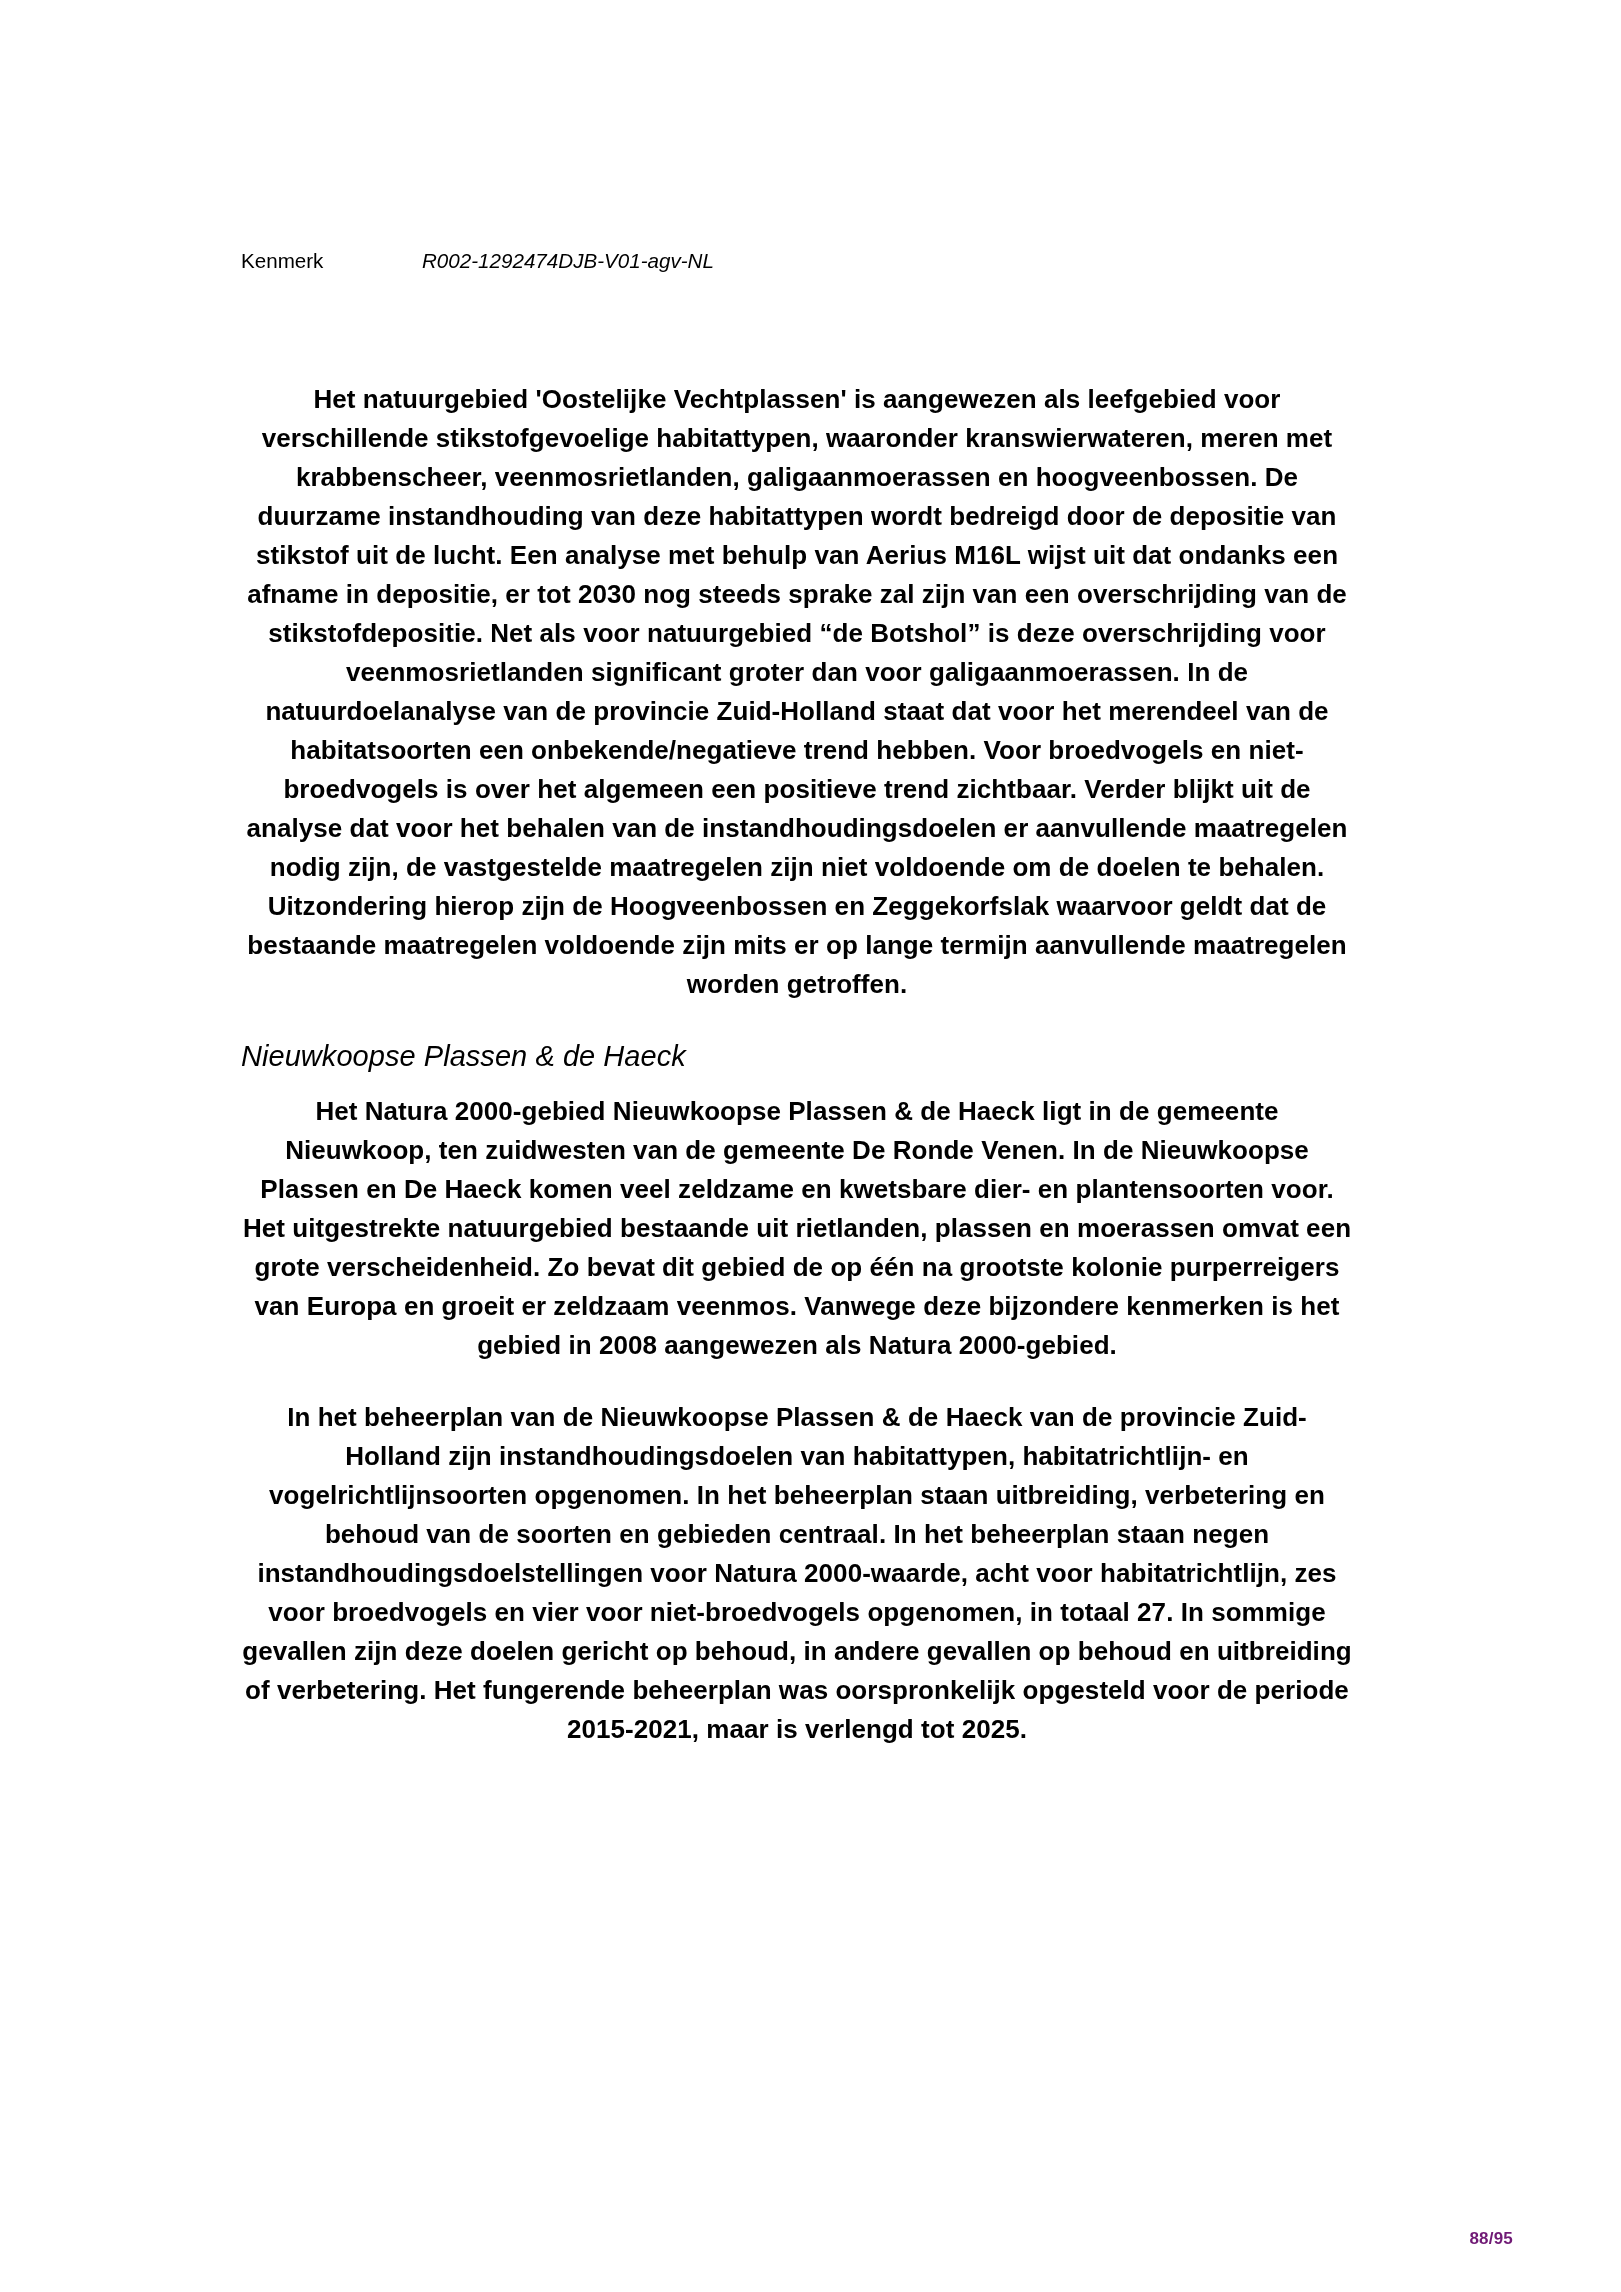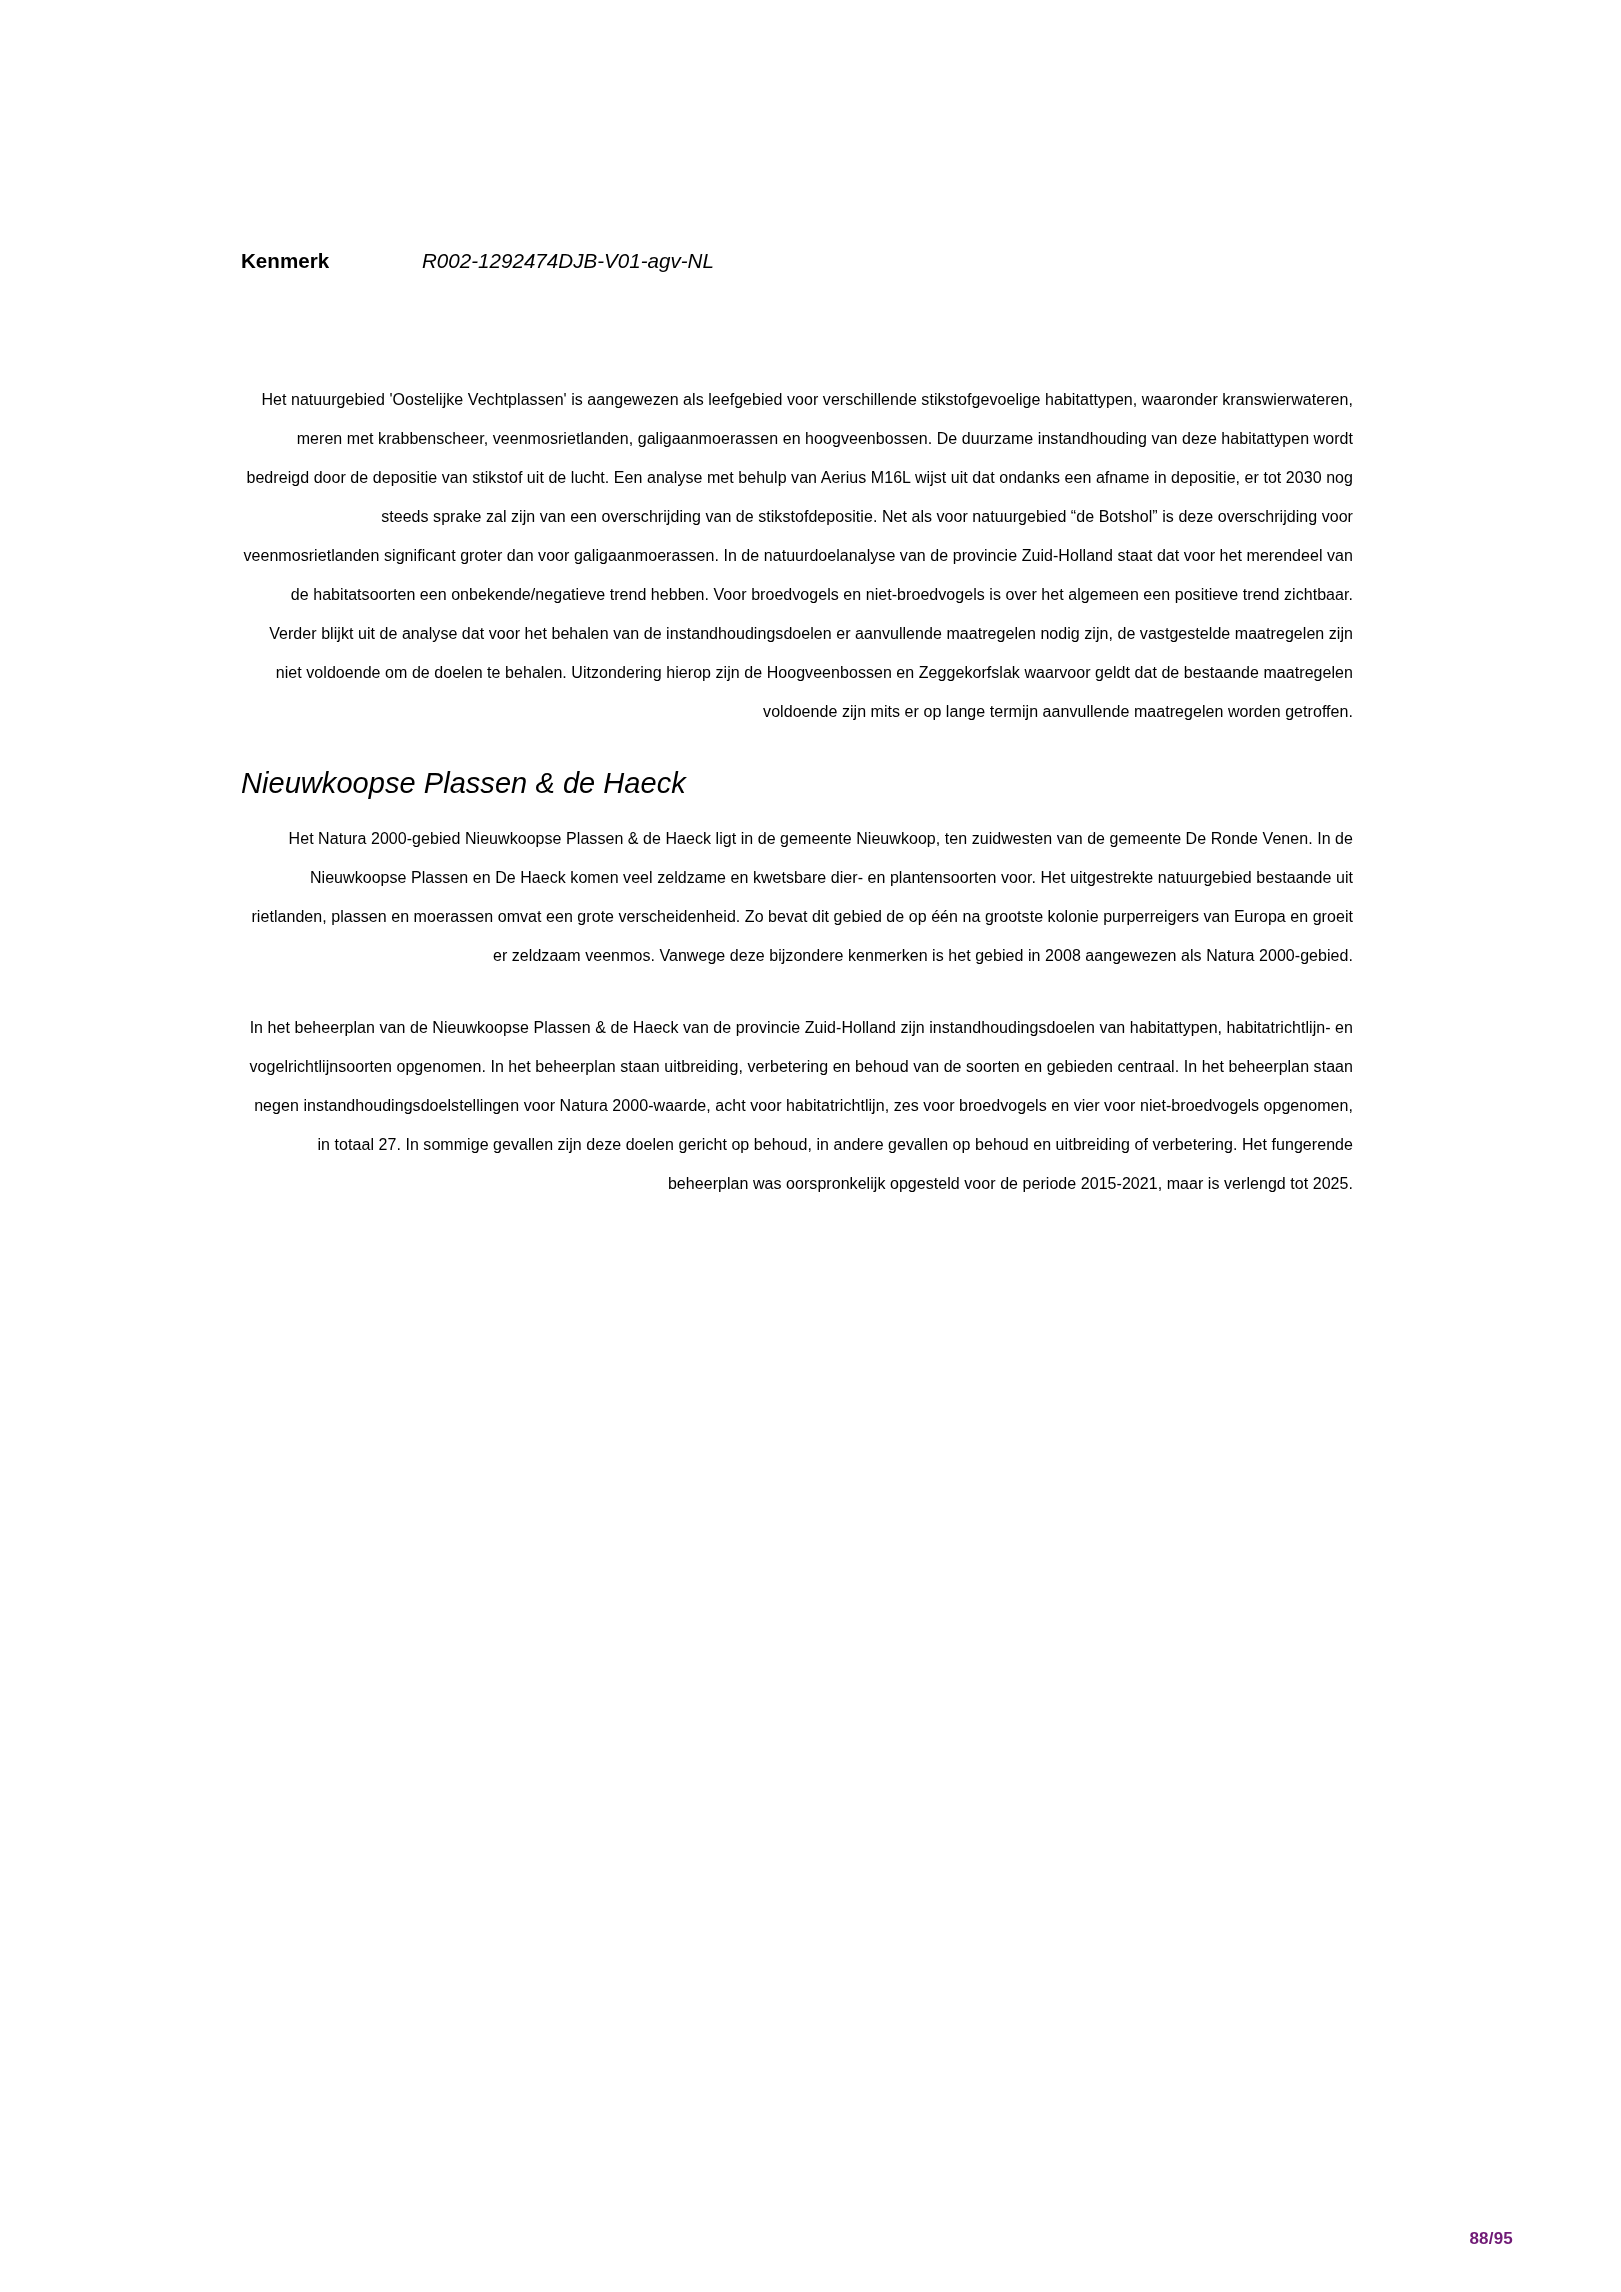--- a/index.html
+++ b/index.html
@@ -49,46 +49,47 @@
   
   .meta-row {
     position: absolute;
     left: 241px;
     top: 249px;
     display: flex;
     align-items: baseline;
     font-size: 20.6px;
   }
   .meta-label {
-    font-weight: bold;
+    font-weight: normal;
     width: 181px;
     flex: 0 0 181px;
     color: #000;
   }
   .meta-value {
     font-weight: normal;
     color: #000;
     white-space: nowrap;
     font-style: italic;
   }
 
   
   .body-area {
     position: absolute;
     left: 241px;
     top: 380px;
     width: 1112px;
   }
   .para {
-    font-size: 16px;
+    font-size: 26px;
     line-height: 39px;
     color: #000;
     margin: 0 0 33px 0;
-    text-align: right;
+    text-align: center;
     letter-spacing: 0.05px;
+    font-weight: bold;
   }
   .para:last-child { margin-bottom: 0; }
   .sub-head {
     font-size: 29px;
     line-height: 39px;
     font-style: italic;
     color: #000;
     margin: 0;
     letter-spacing: 0.05px;
   }

